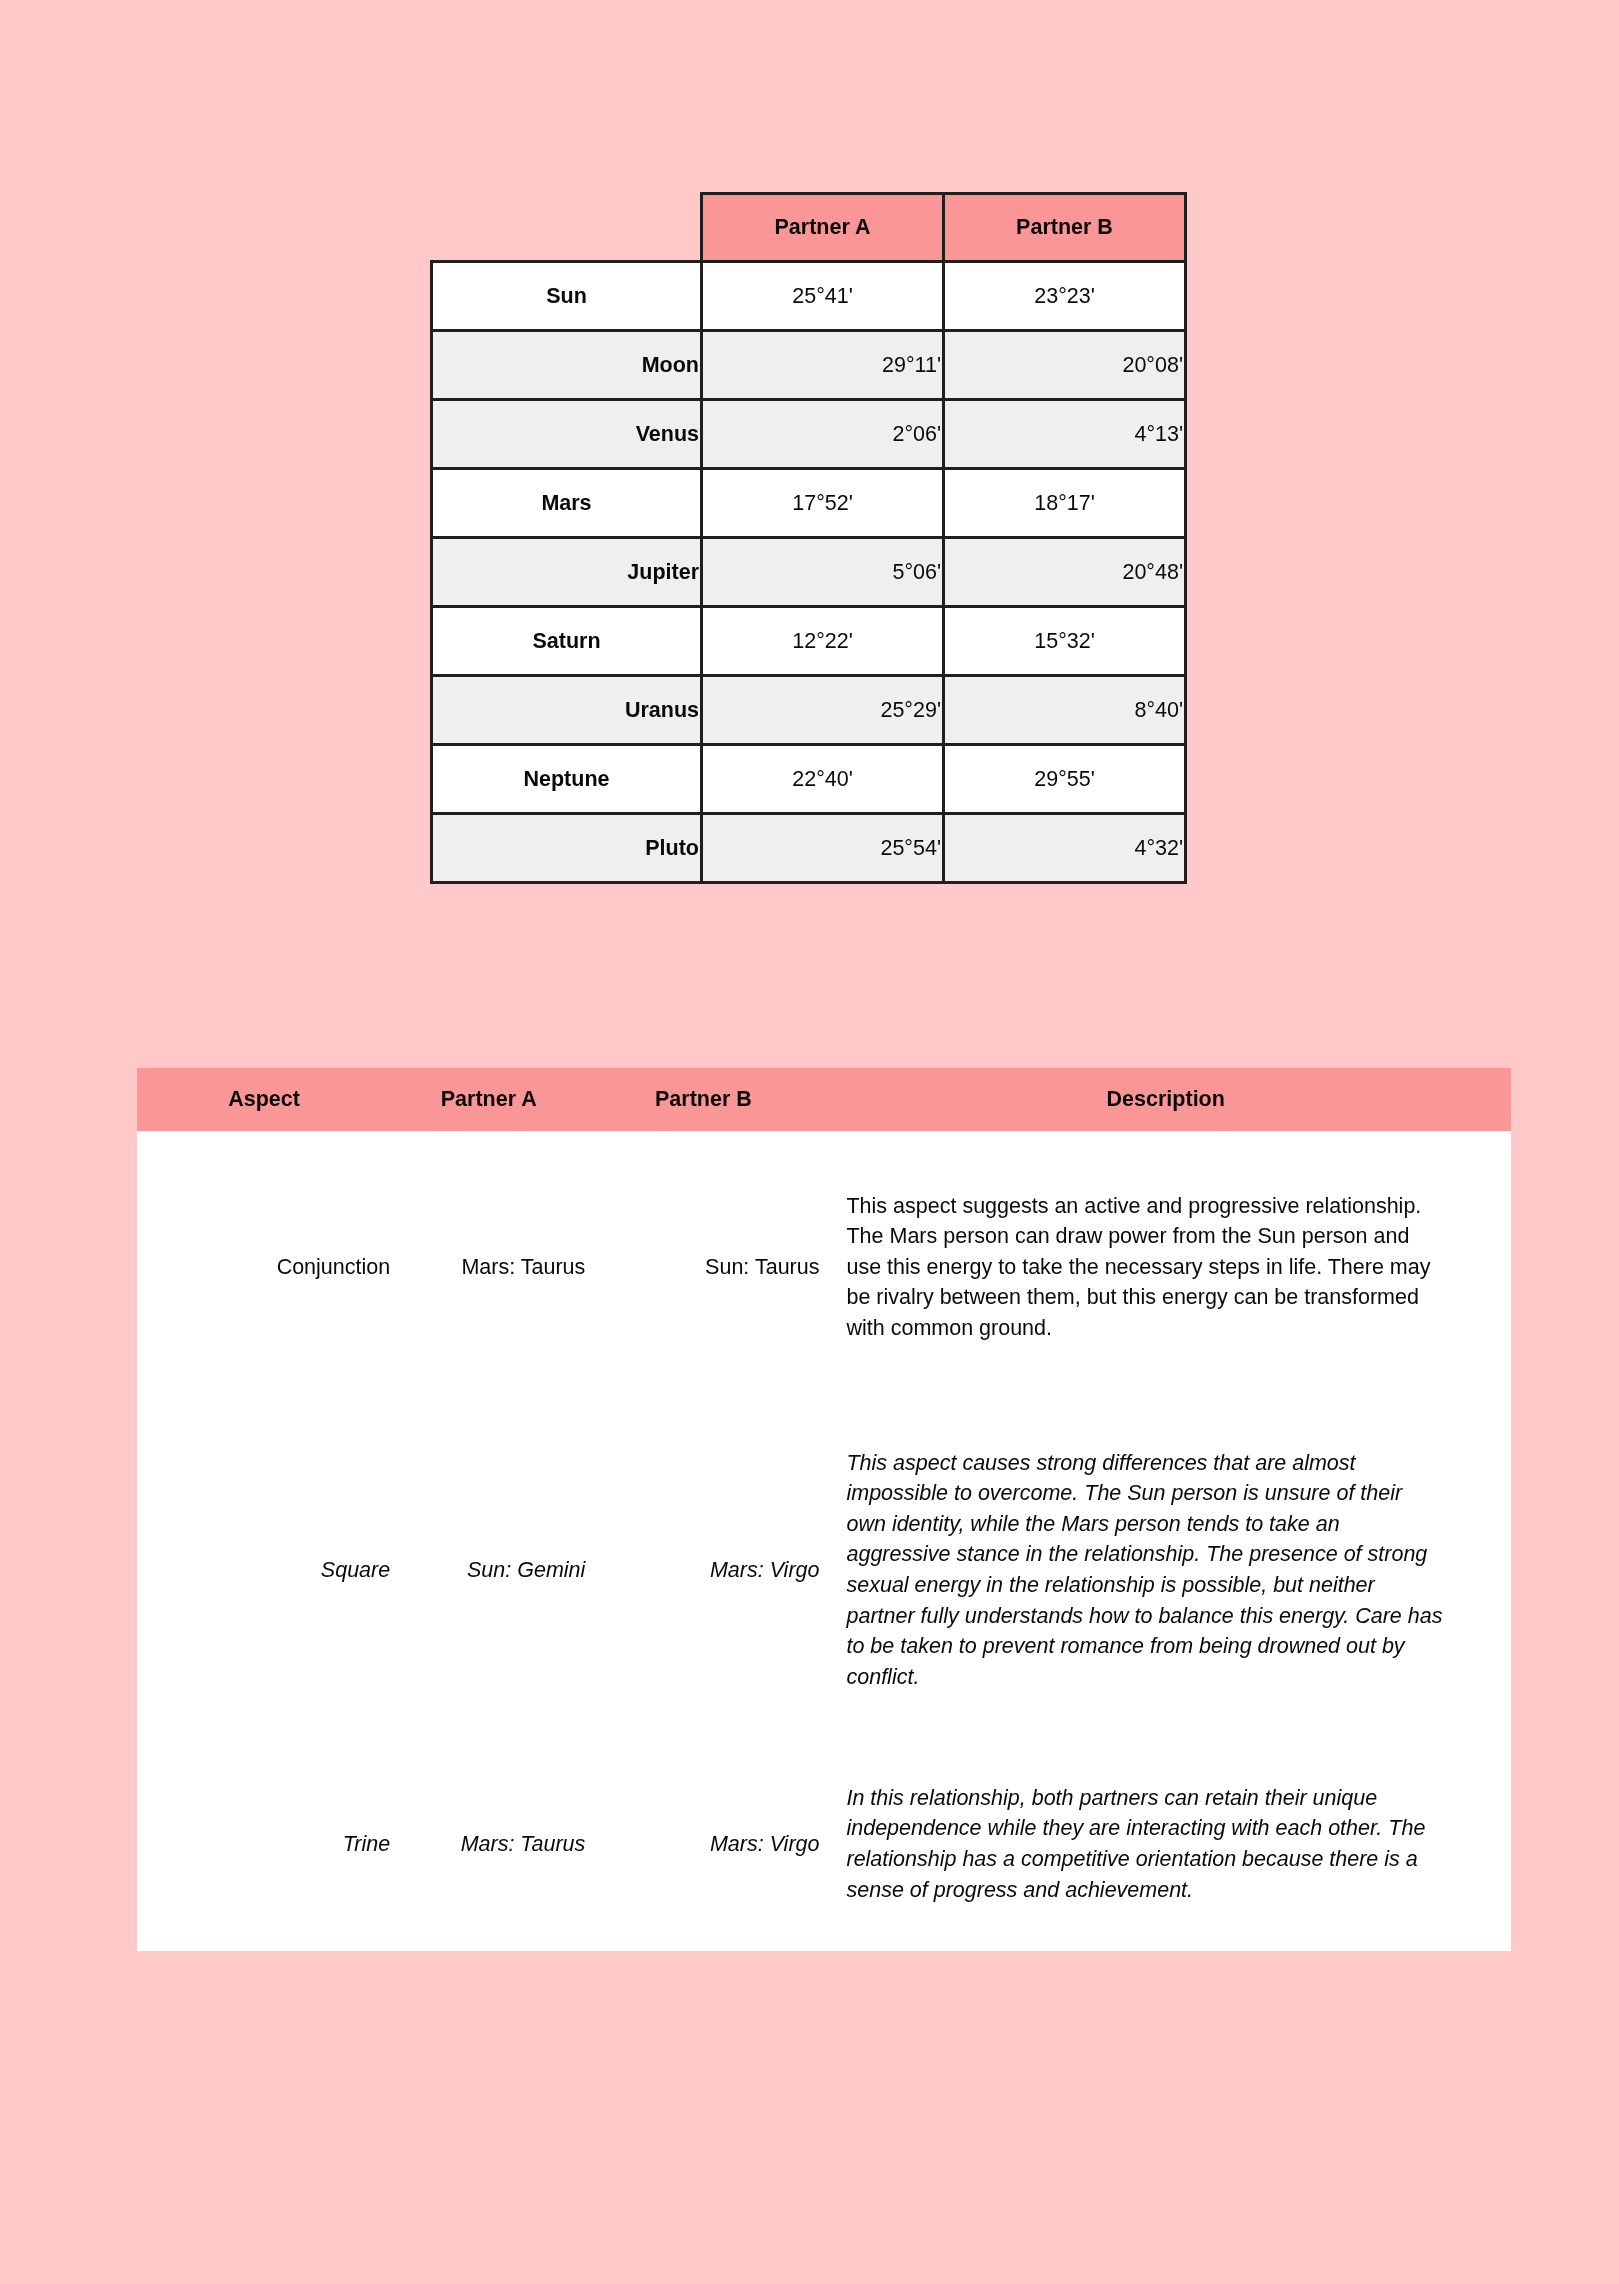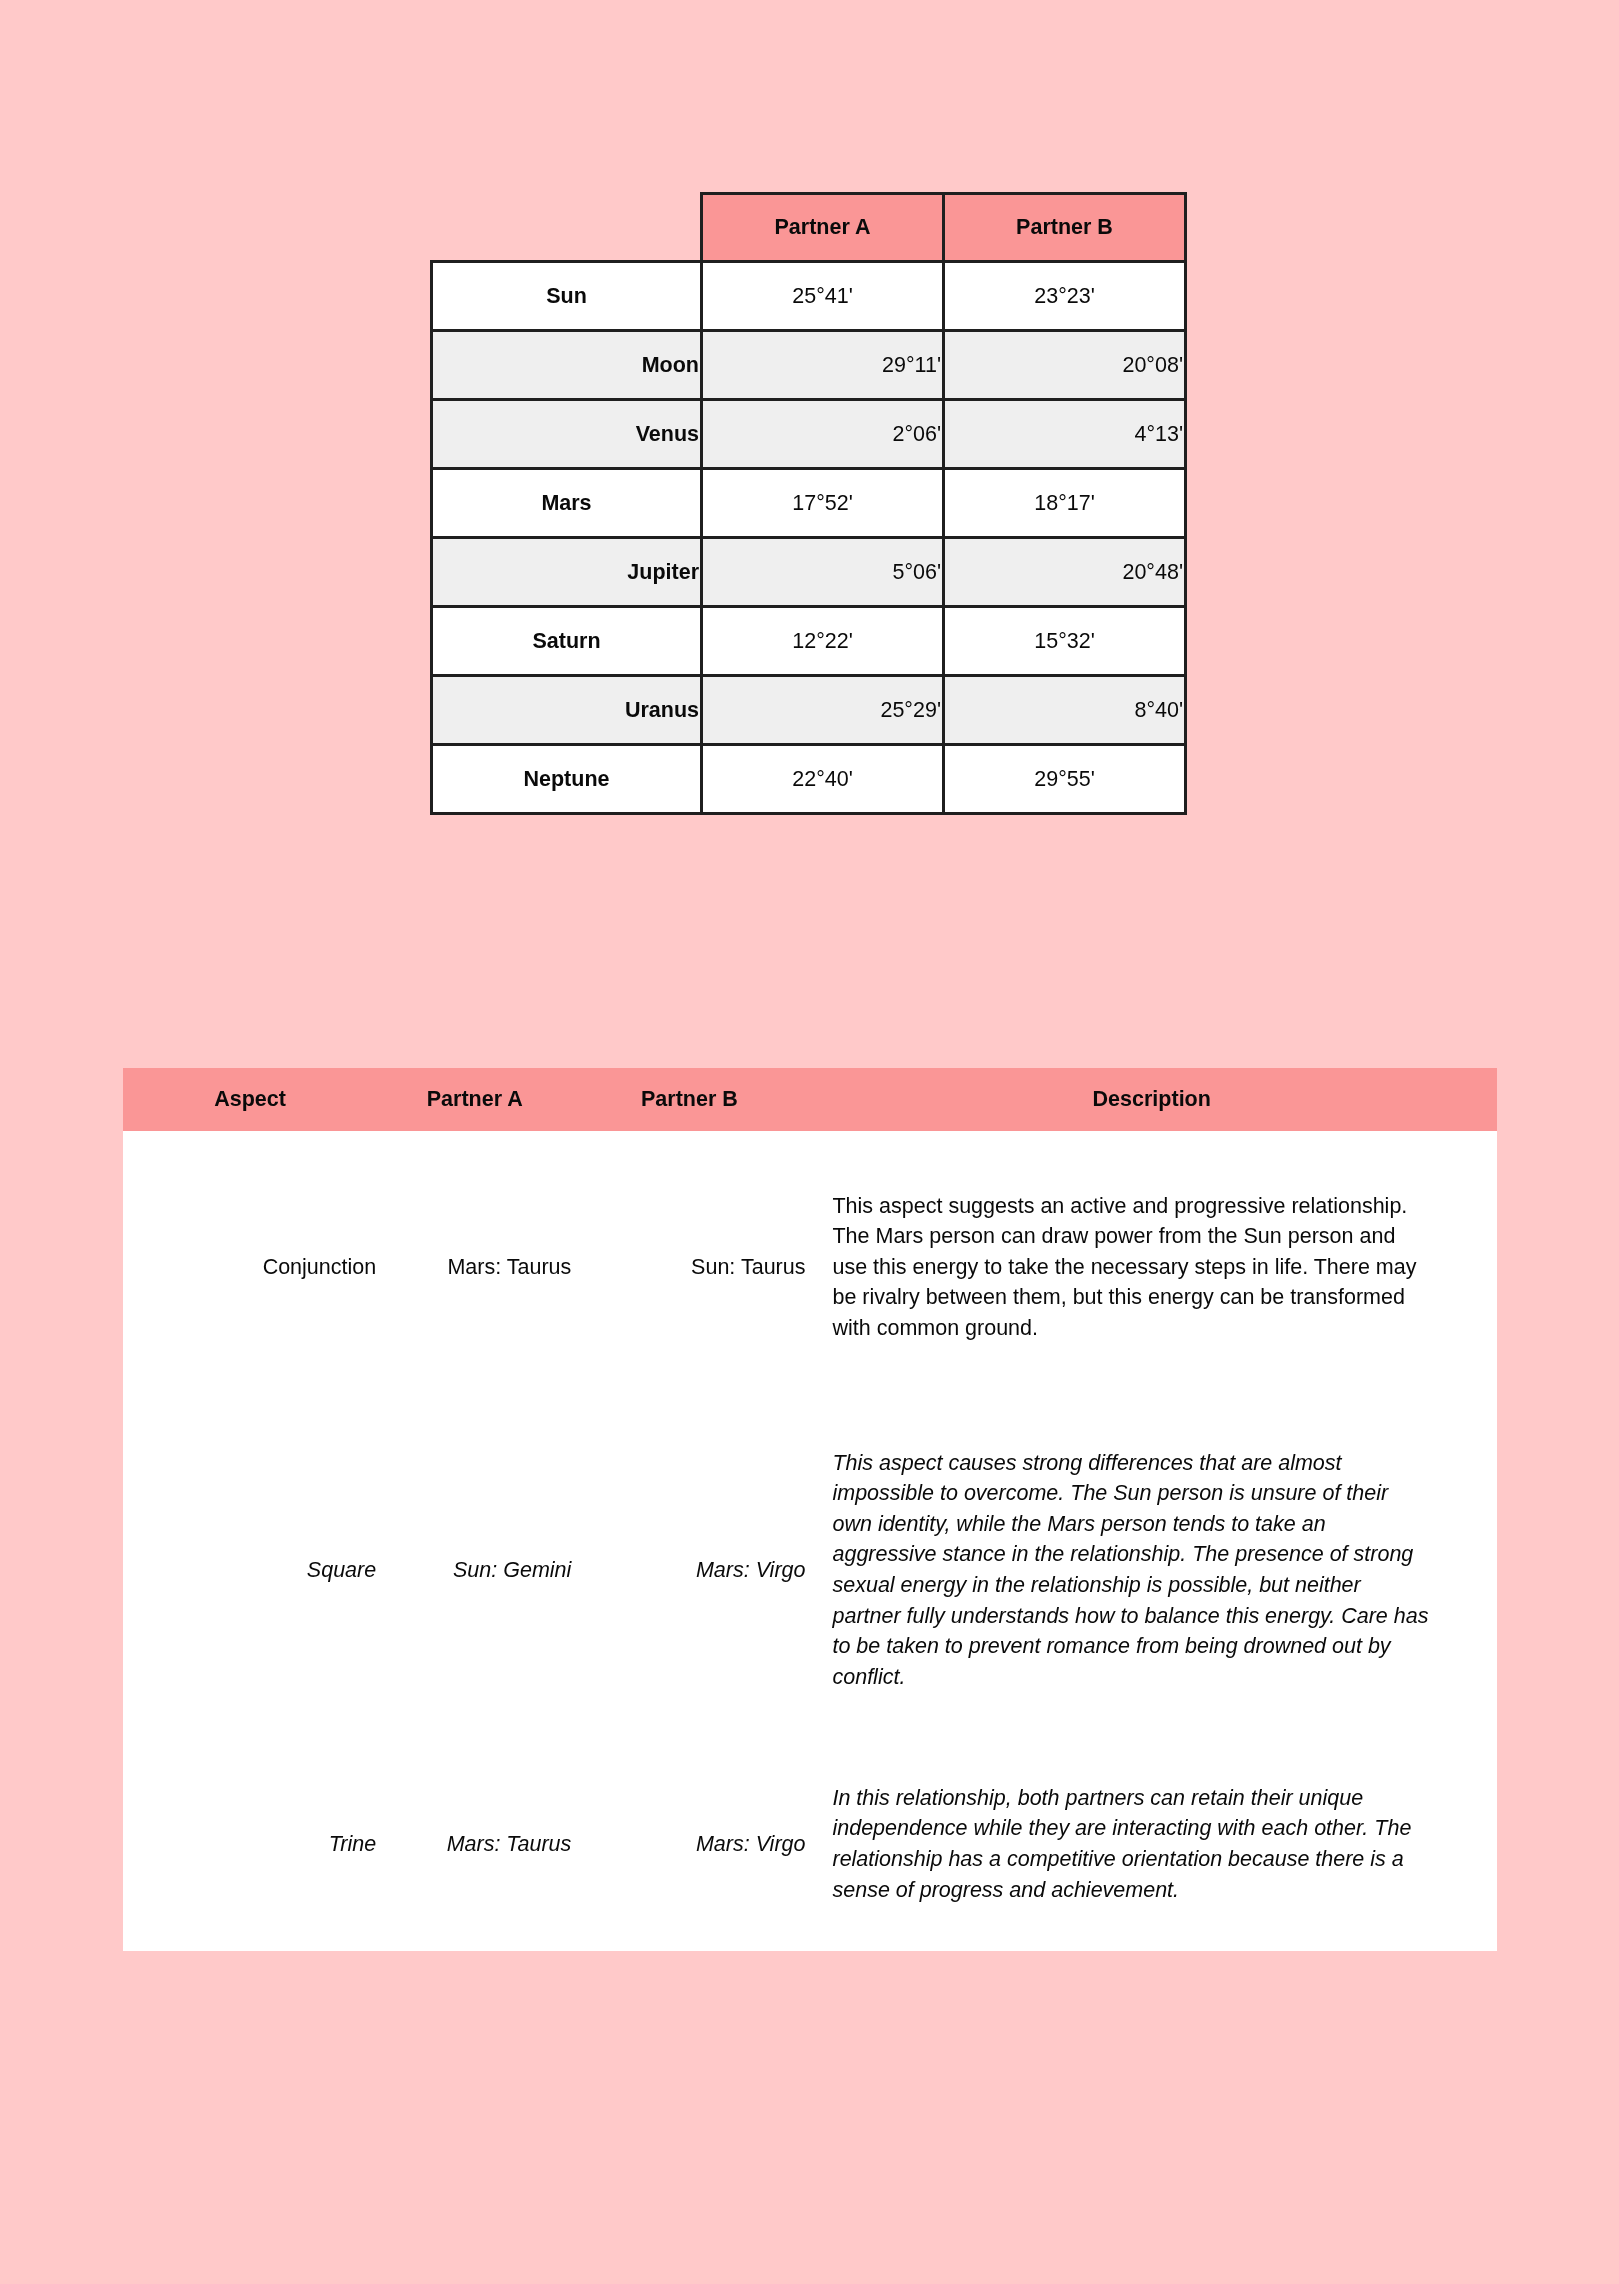--- a/index.html
+++ b/index.html
@@ -35,21 +35,21 @@
     border: none;
     background: transparent;
   }
   table.positions td { height: 64px; }
   table.positions td.planet { font-weight: 700; }
   table.positions tr.alt td { background: #efefef; text-align: right; }
 
   
   table.aspects {
     position: absolute;
-    left: 123px; top: 1068px;
+    left: 137px; top: 1068px;
     border-collapse: collapse;
     table-layout: fixed;
     width: 1374px;
   }
   table.aspects th {
     height: 61px;
     background: #fa9696;
     font-size: 21.5px;
     font-weight: 700;
     text-align: center;
@@ -118,20 +118,25 @@
   <tr class="alt">
     <td class="planet">Uranus</td>
     <td>25°29'</td>
     <td>8°40'</td>
   </tr>
   <tr>
     <td class="planet">Neptune</td>
     <td>22°40'</td>
     <td>29°55'</td>
   </tr>
+  <tr class="alt">
+    <td class="planet">Pluto</td>
+    <td>25°54'</td>
+    <td>4°32'</td>
+  </tr>
 </tbody>
   </table>
 
 <table class="aspects">
   <colgroup>
     <col style="width:254px">
       <col style="width:195px">
       <col style="width:234px">
       <col style="width:690px">
   </colgroup>

